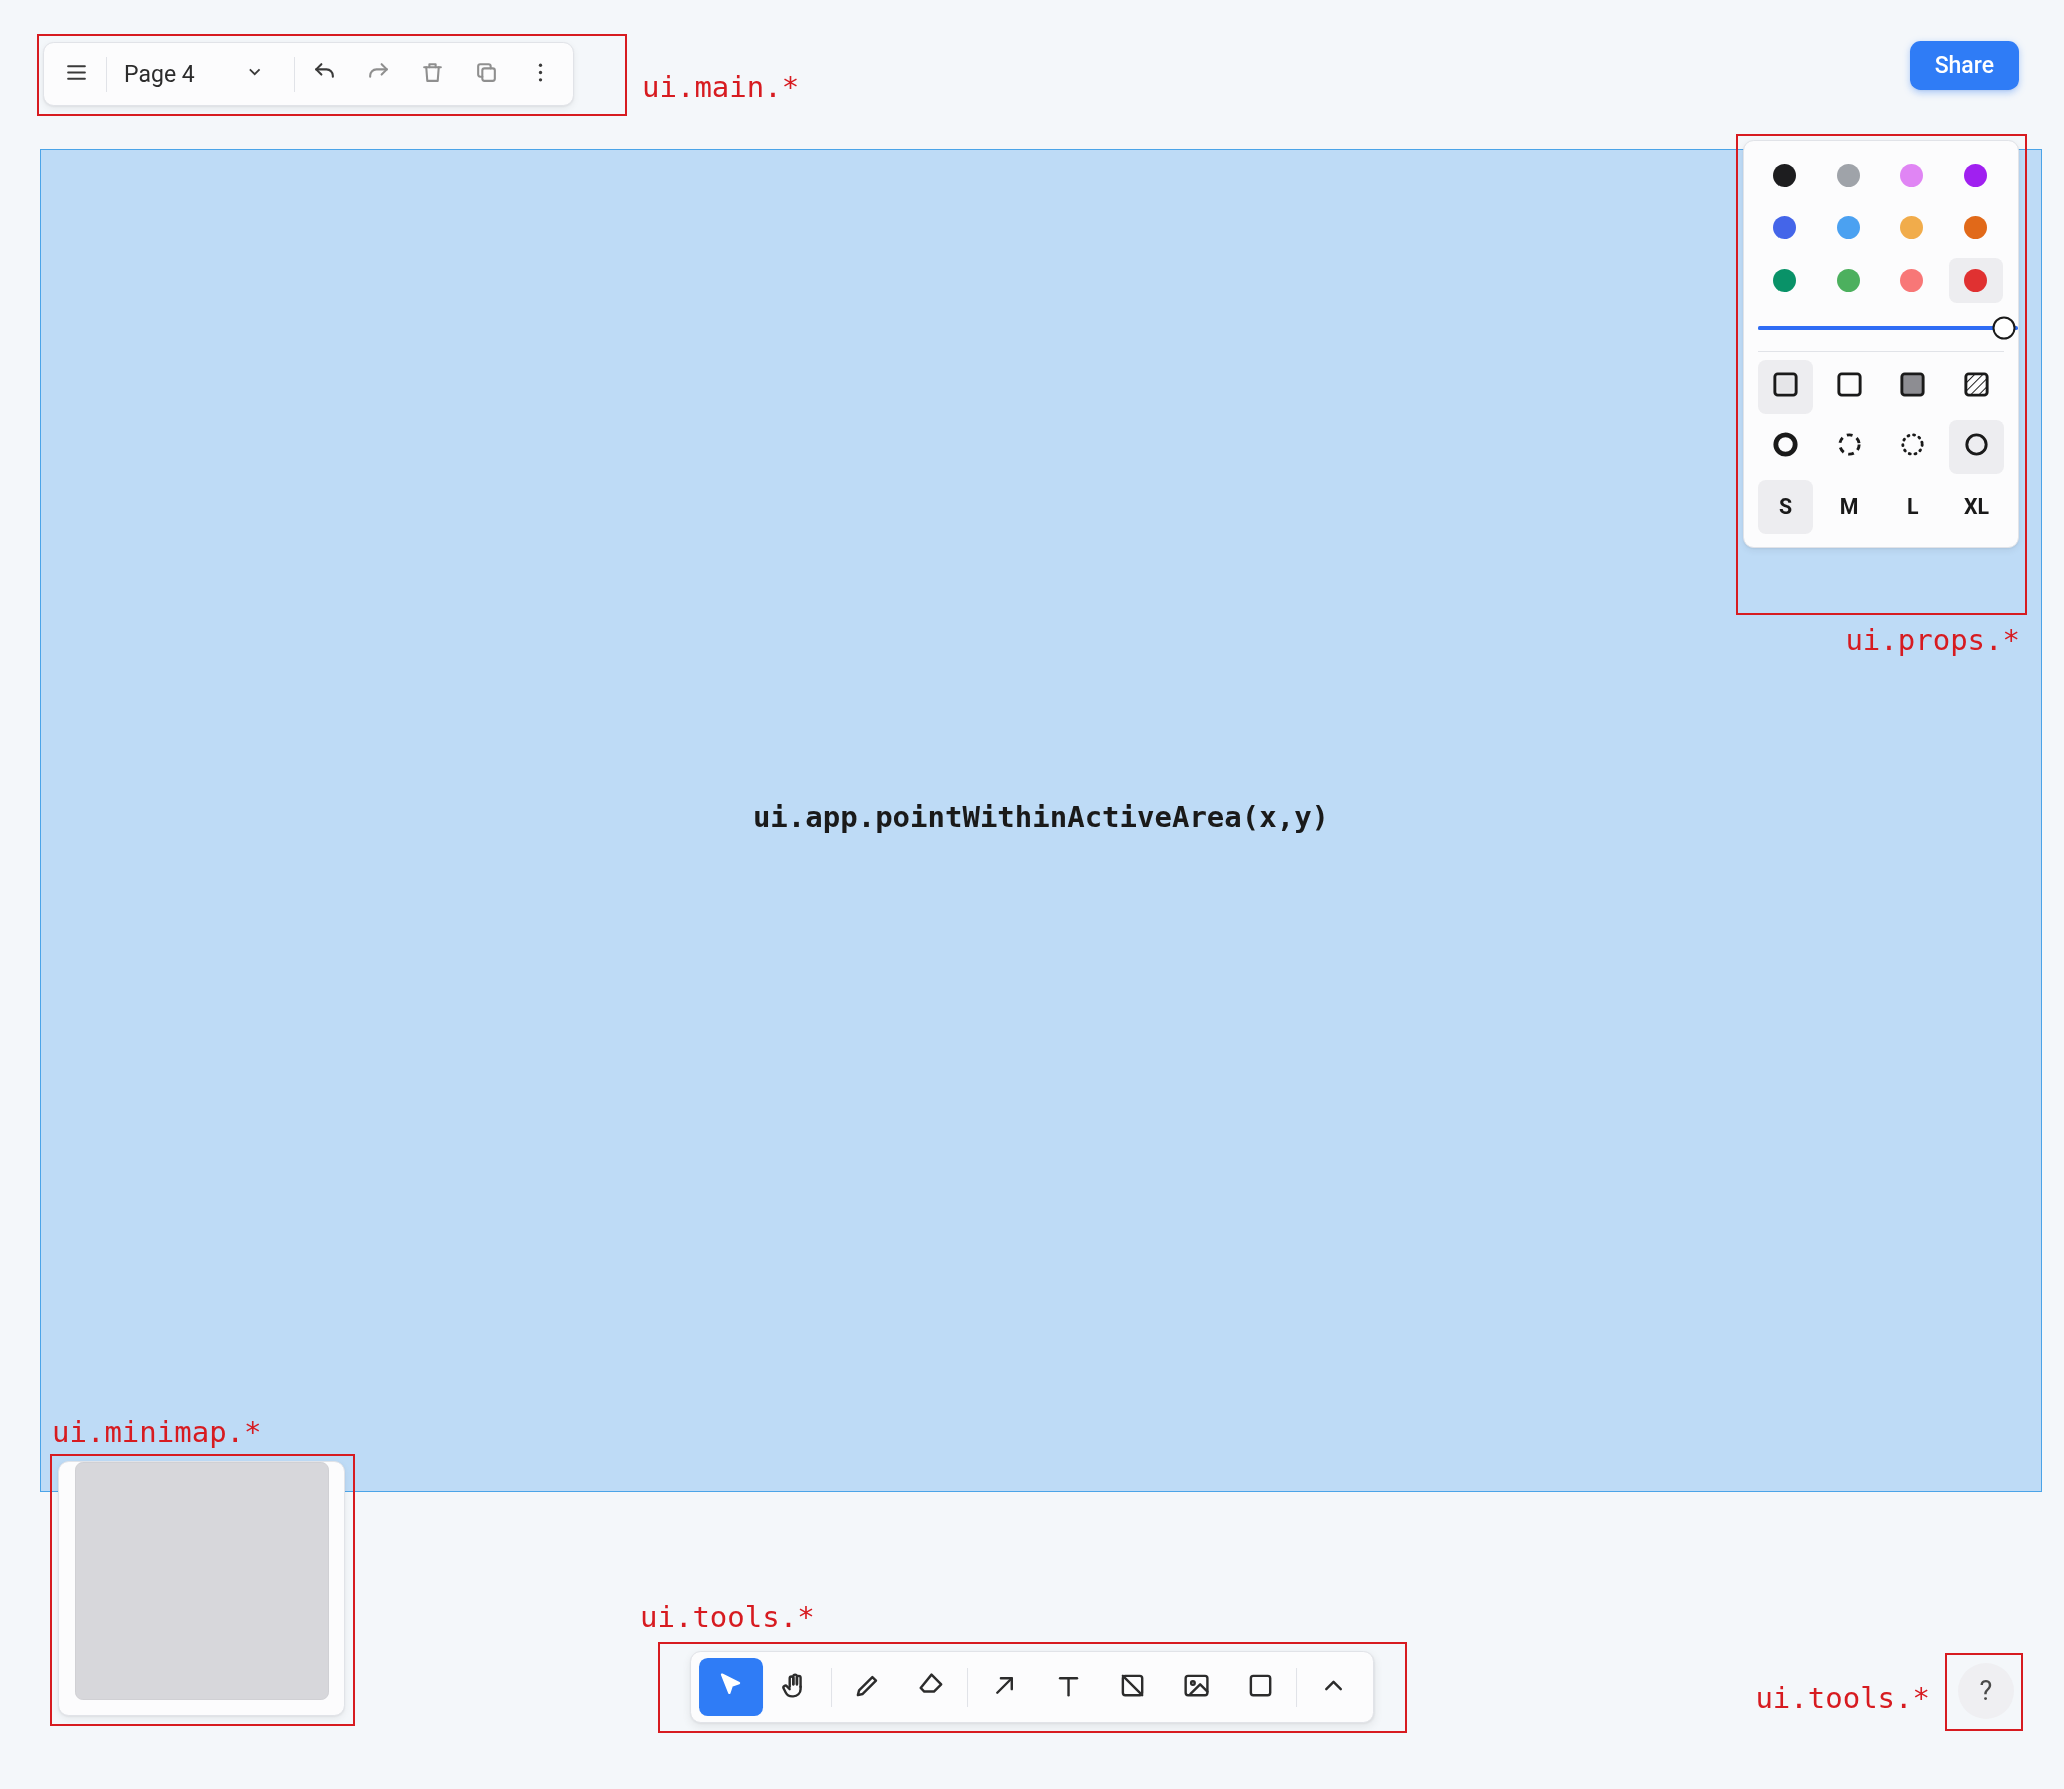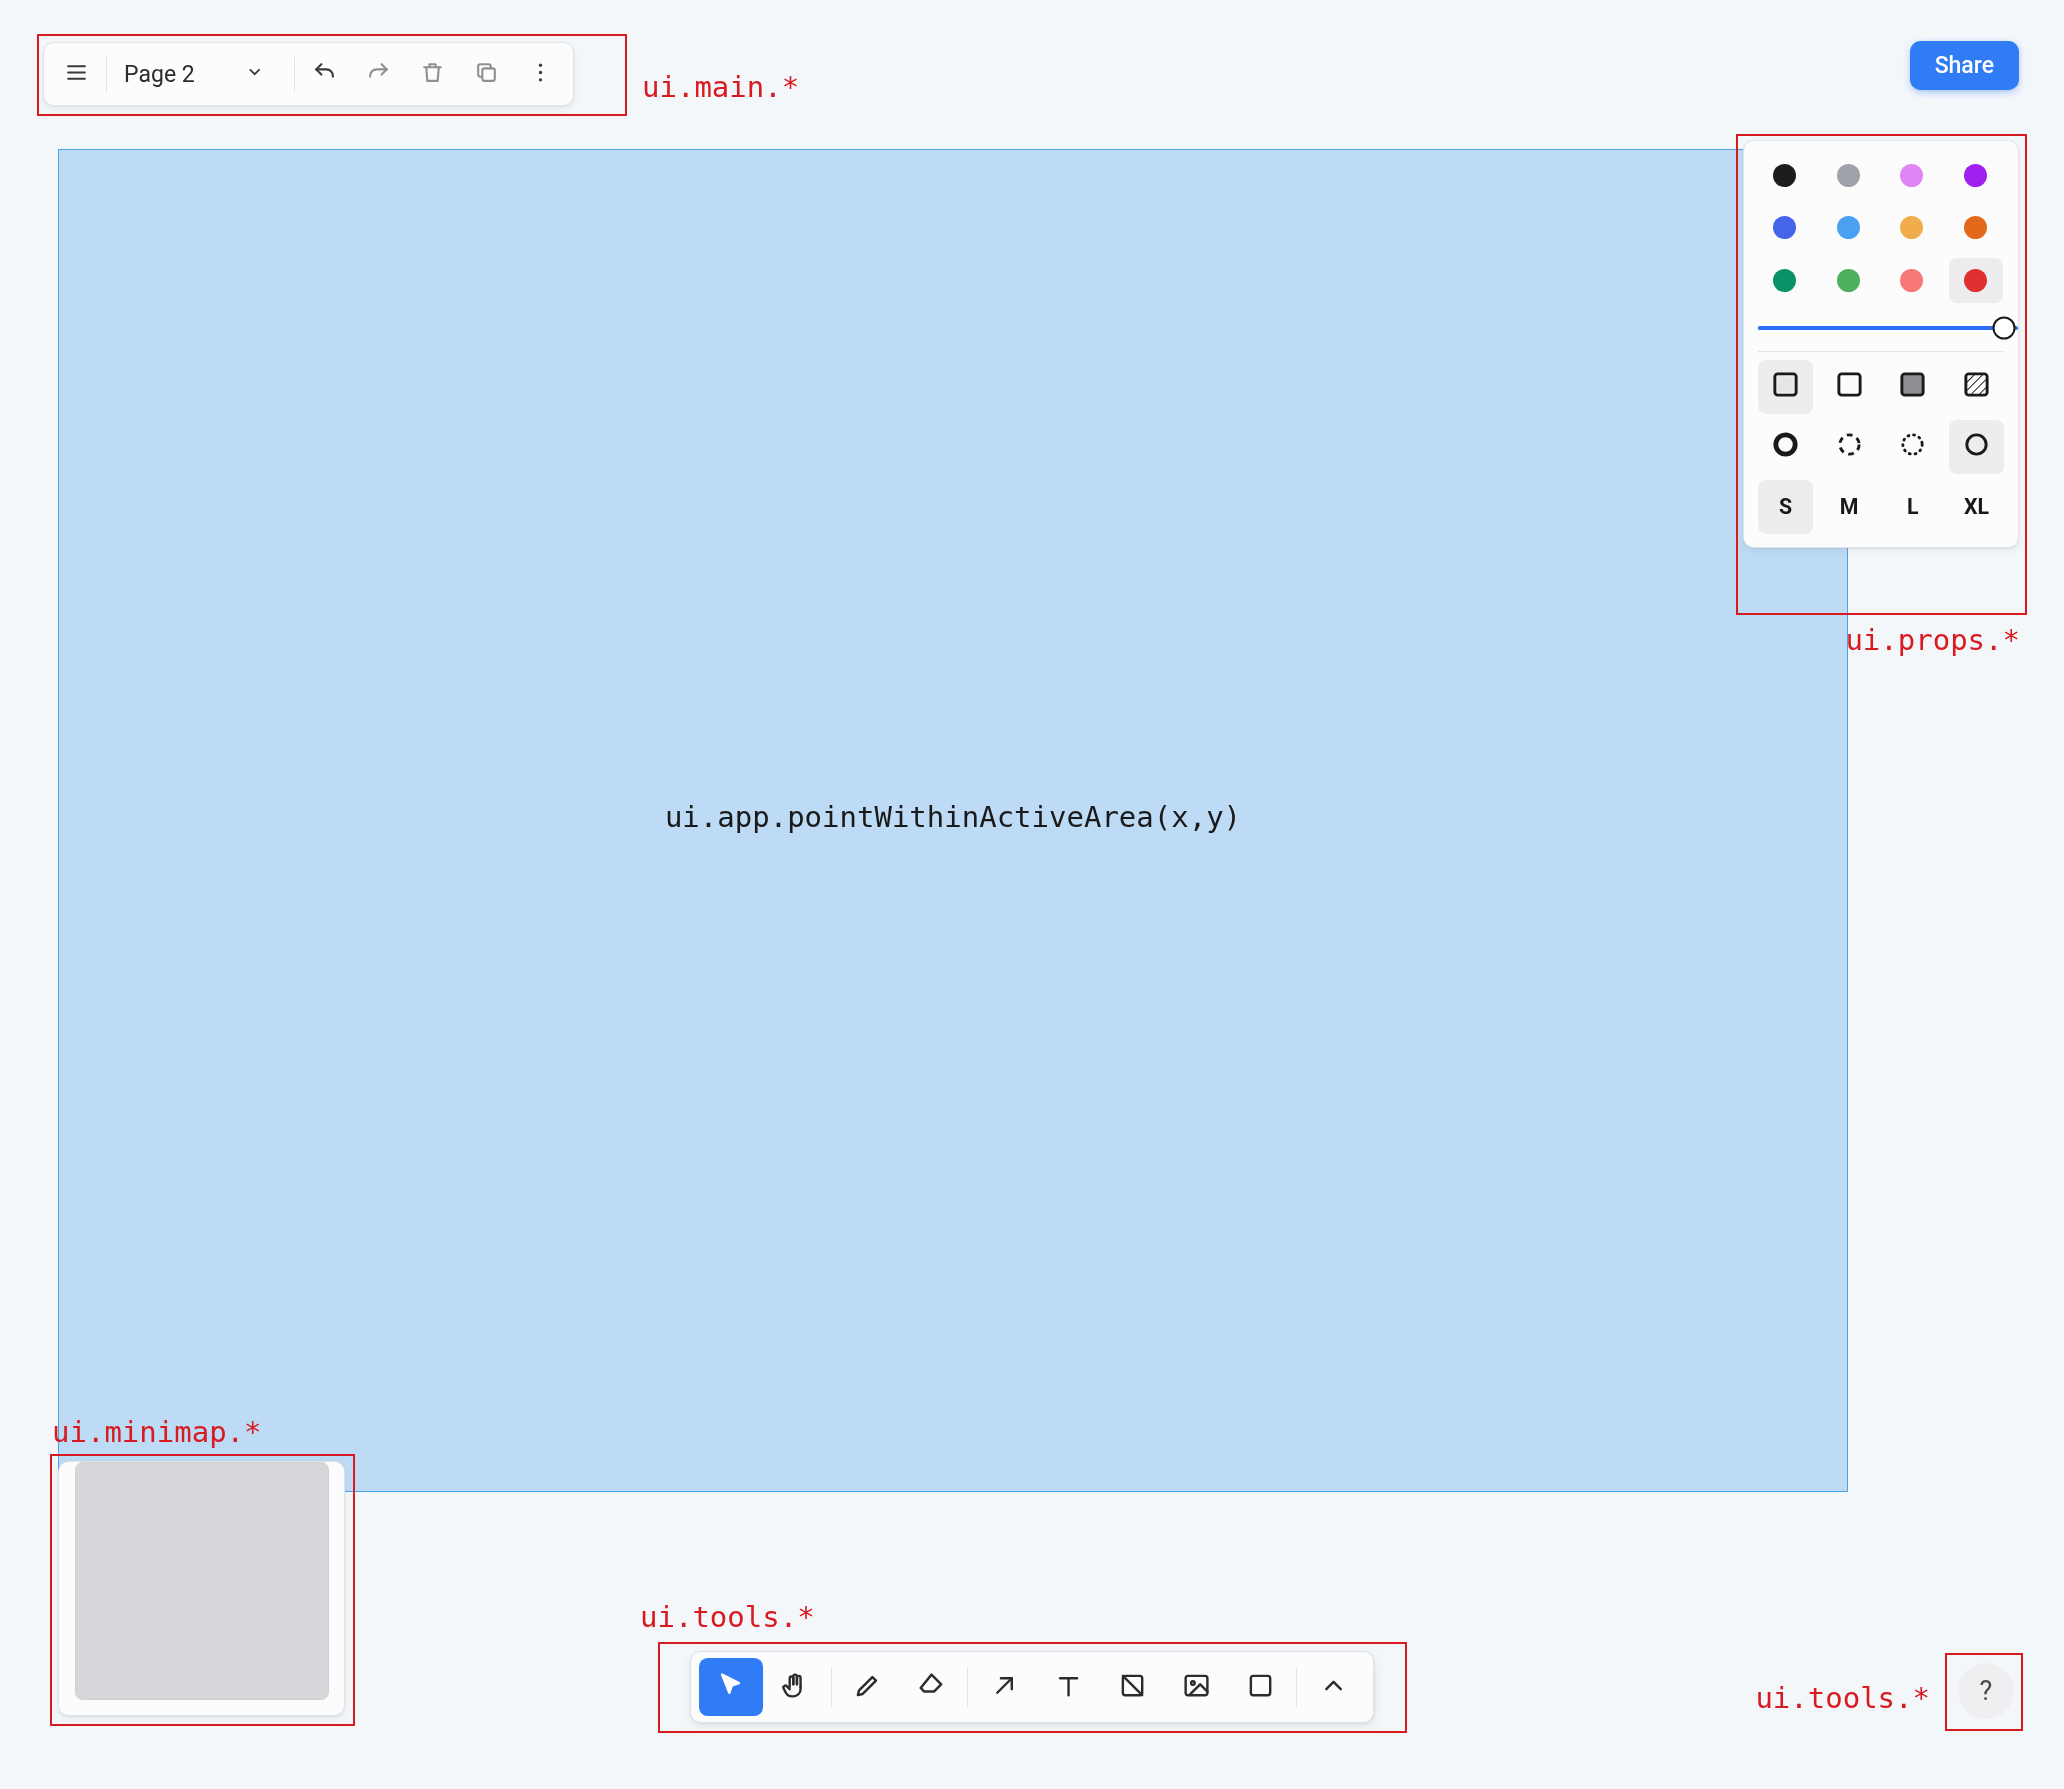--- a/index.html
+++ b/index.html
@@ -37,24 +37,25 @@
   .anno-box {
     position: absolute;
     border: 2.9px solid var(--anno);
     pointer-events: none;
     z-index: 50;
   }
 
   
   .canvas {
     position: absolute;
-    left: 58px; top: 149px;
-    width: 1790px; height: 1343px;
+    left: 40px; top: 149px;
+    width: 2002px; height: 1343px;
     background: var(--canvas-fill);
     border: 1.9px solid var(--canvas-stroke);
+    font-weight: bold;
   }
   .canvas-label {
     position: absolute;
     left: 50%; top: 50%;
     transform: translate(-50%, -21.3px);
     font-family: "SFMono-Regular", ui-monospace, Menlo, Consolas, monospace;
     font-size: 29px;
     color: #1a1a1a;
     white-space: nowrap;
   }
@@ -256,21 +257,21 @@
     <span>
       <svg viewBox="0 0 24 24">
           <line x1="4" y1="6" x2="20" y2="6"></line>
           <line x1="4" y1="12" x2="20" y2="12"></line>
           <line x1="4" y1="18" x2="20" y2="18"></line>
         </svg>
     </span>
   </div>
   <div class="tb-divider"></div>
   <div class="page-select">
-    <span>Page 2</span>
+    <span>Page 4</span>
     <span class="chev">
       <svg viewBox="0 0 24 24">
           <polyline points="6 9 12 15 18 9"></polyline>
         </svg>
     </span>
   </div>
   <div class="tb-divider"></div>
   <div class="tb-btn enabled">
     <span>
       <svg viewBox="0 0 24 24">

